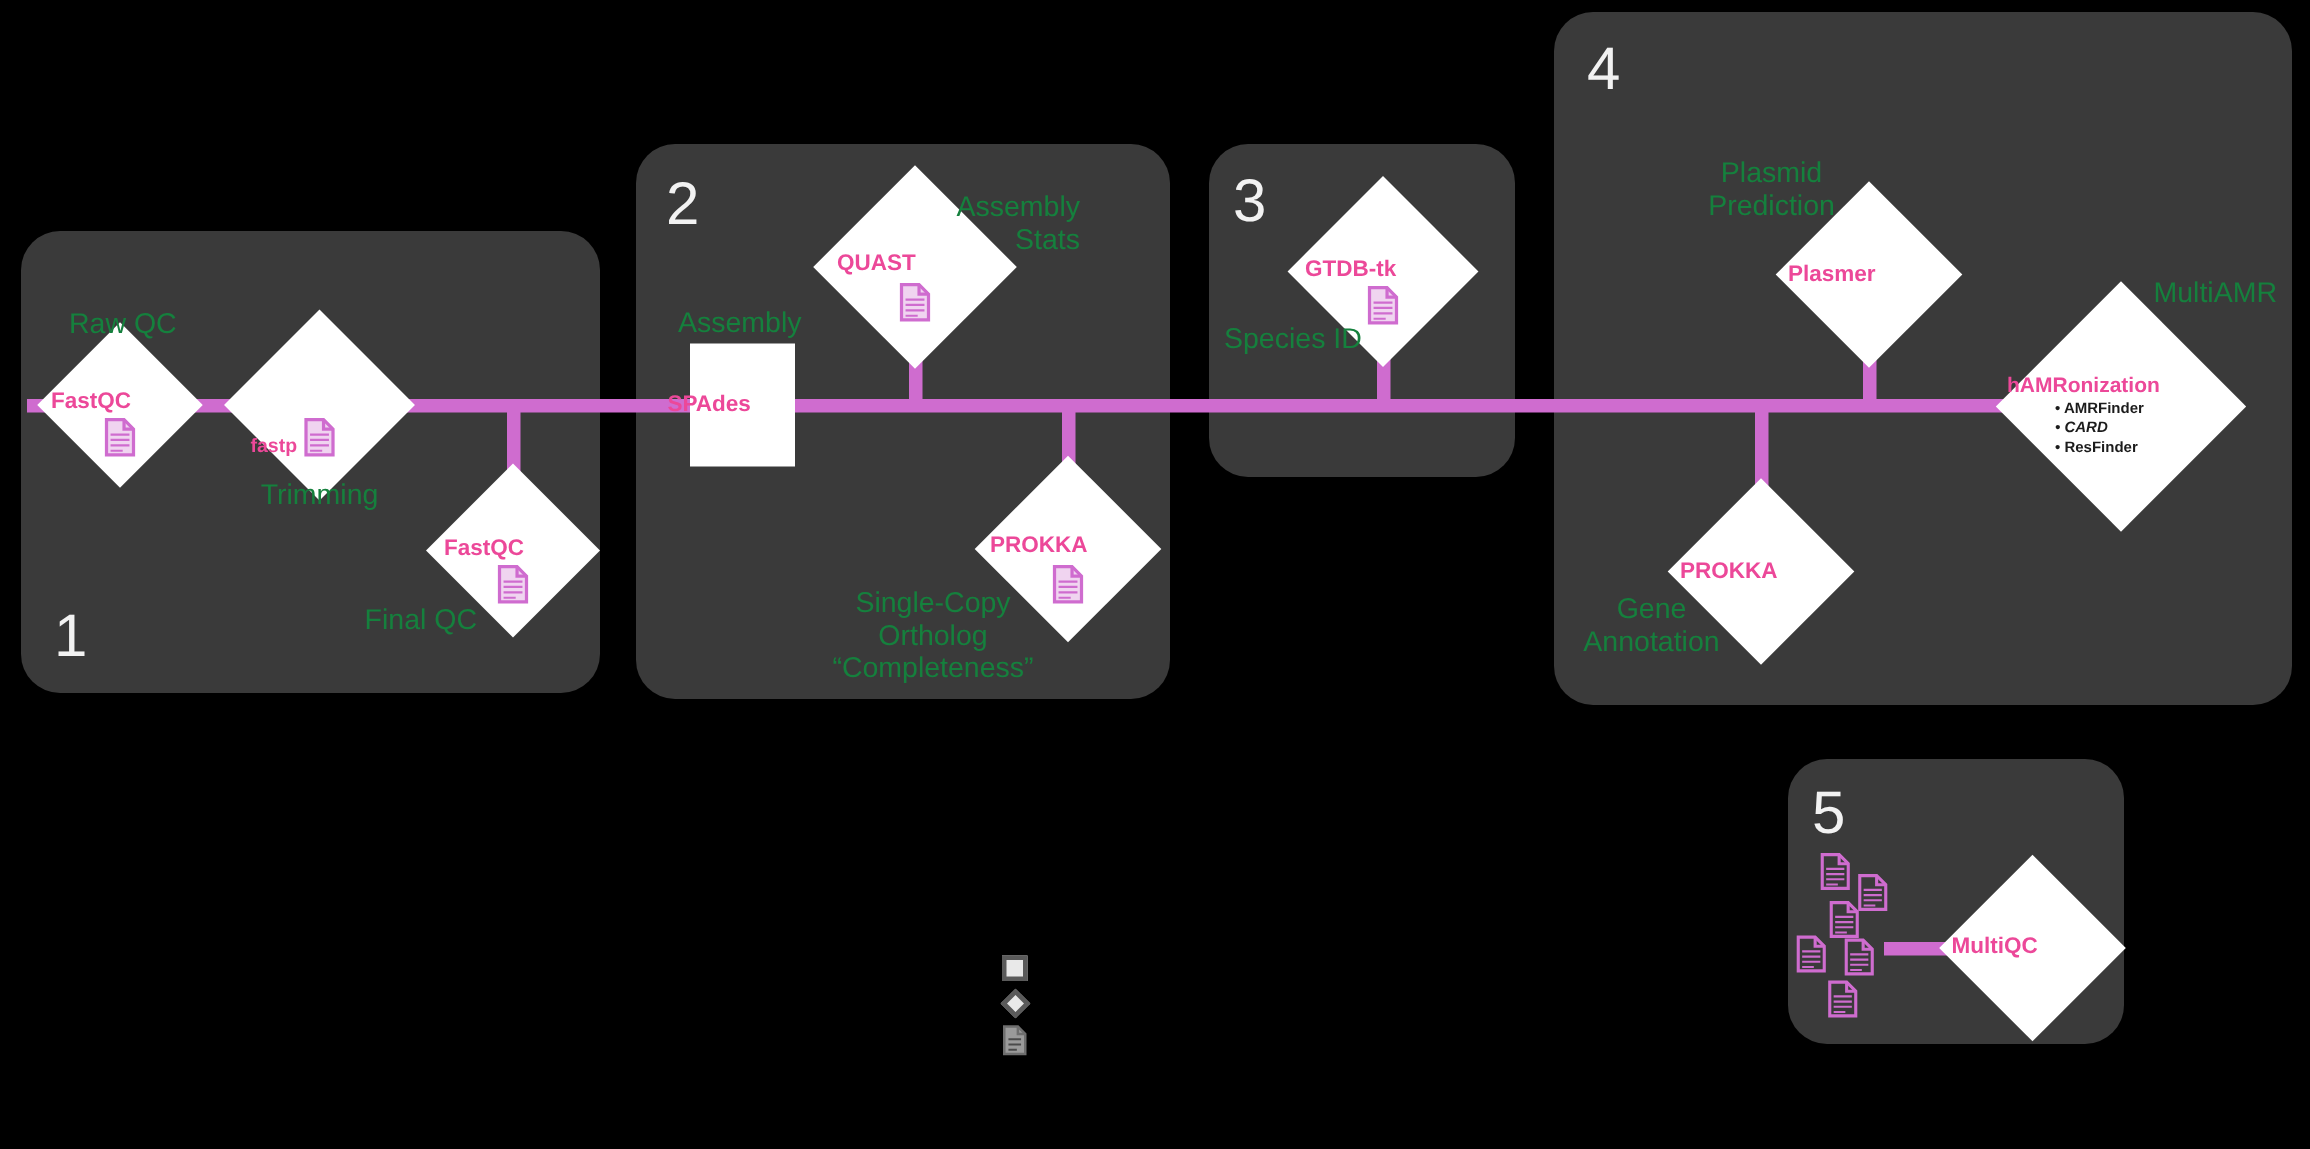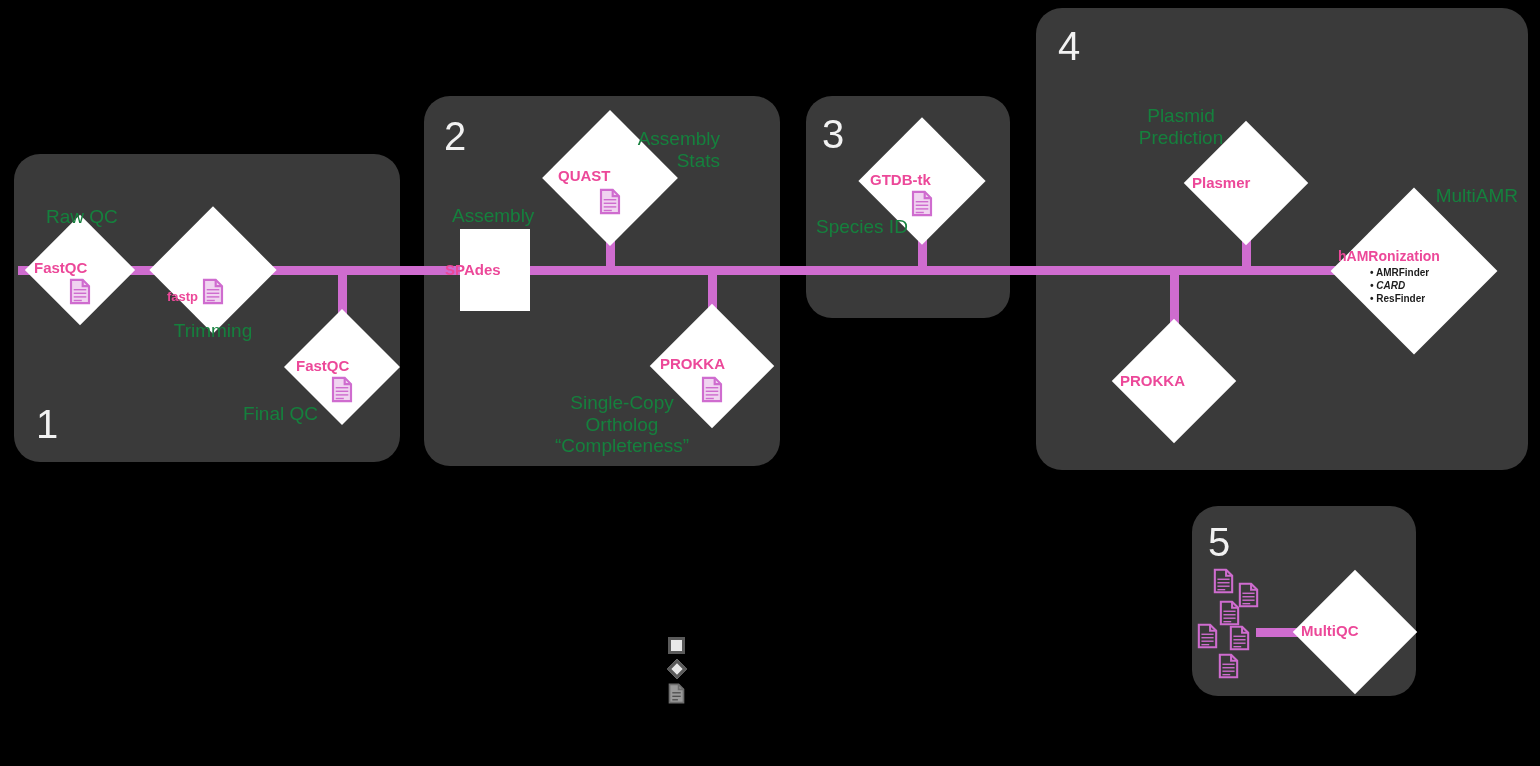--- a/index.html
+++ b/index.html
@@ -230,20 +230,22 @@
     <div class="diamond" style="left:-44px; top:-44px; width:88px; height:88px;"></div>
     <div class="node-label" style="left:-54px; top:-8px; width:108px; font-size:15px;">Plasmer</div>
   </div>
   <div class="caption center" style="left:1106px; top:105px; width:150px;">Plasmid
 Prediction</div>
 
   <div class="node" style="left:1174px; top:381px;">
     <div class="diamond" style="left:-44px; top:-44px; width:88px; height:88px;"></div>
     <div class="node-label" style="left:-54px; top:-8px; width:108px; font-size:15px;">PROKKA</div>
   </div>
+  <div class="caption center" style="left:1029px; top:396px; width:144px;">Gene
+Annotation</div>
 
   <div class="node" style="left:1414px; top:271px;">
     <div class="diamond" style="left:-59px; top:-59px; width:118px; height:118px;"></div>
     <div class="node-label" style="left:-76px; top:-22px; width:152px; font-size:14px;">hAMRonization</div>
     <div class="node-sub" style="left:-44px; top:-4px;">• <span>AMRFinder</span></div>
     <div class="node-sub" style="left:-44px; top:9px;font-style:italic;">• <span>CARD</span></div>
     <div class="node-sub" style="left:-44px; top:22px;">• <span>ResFinder</span></div>
   </div>
   <div class="caption right" style="left:1370px; top:185px; width:148px;">MultiAMR</div>
 

